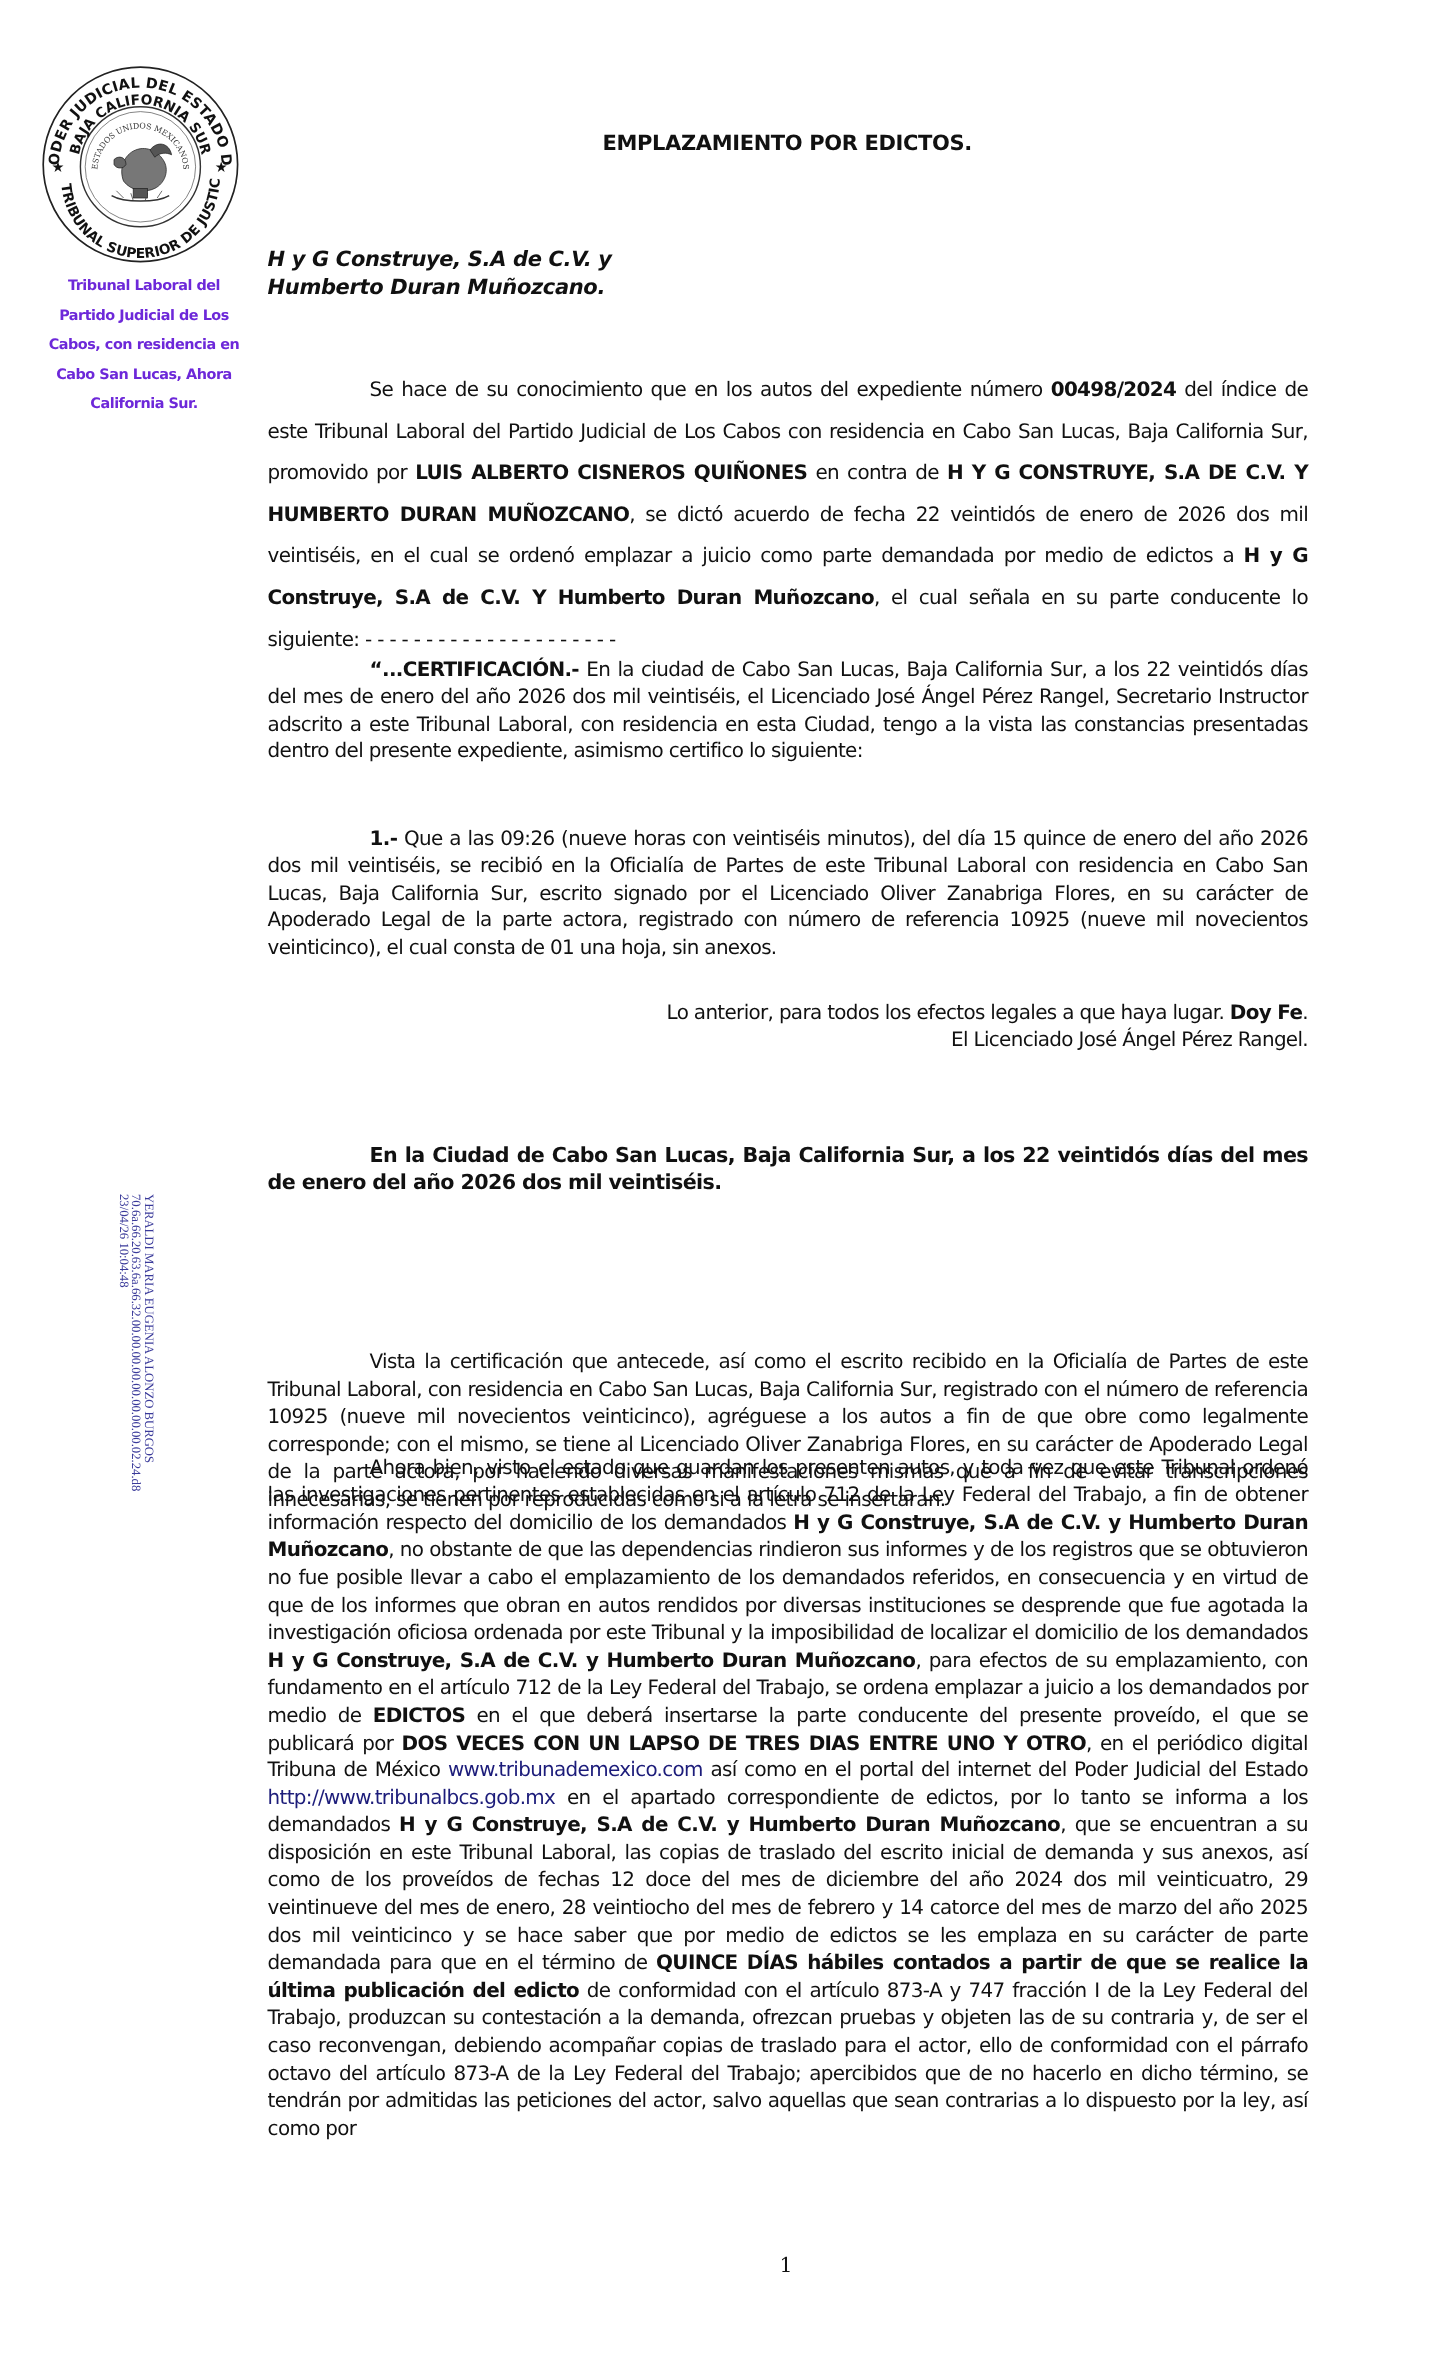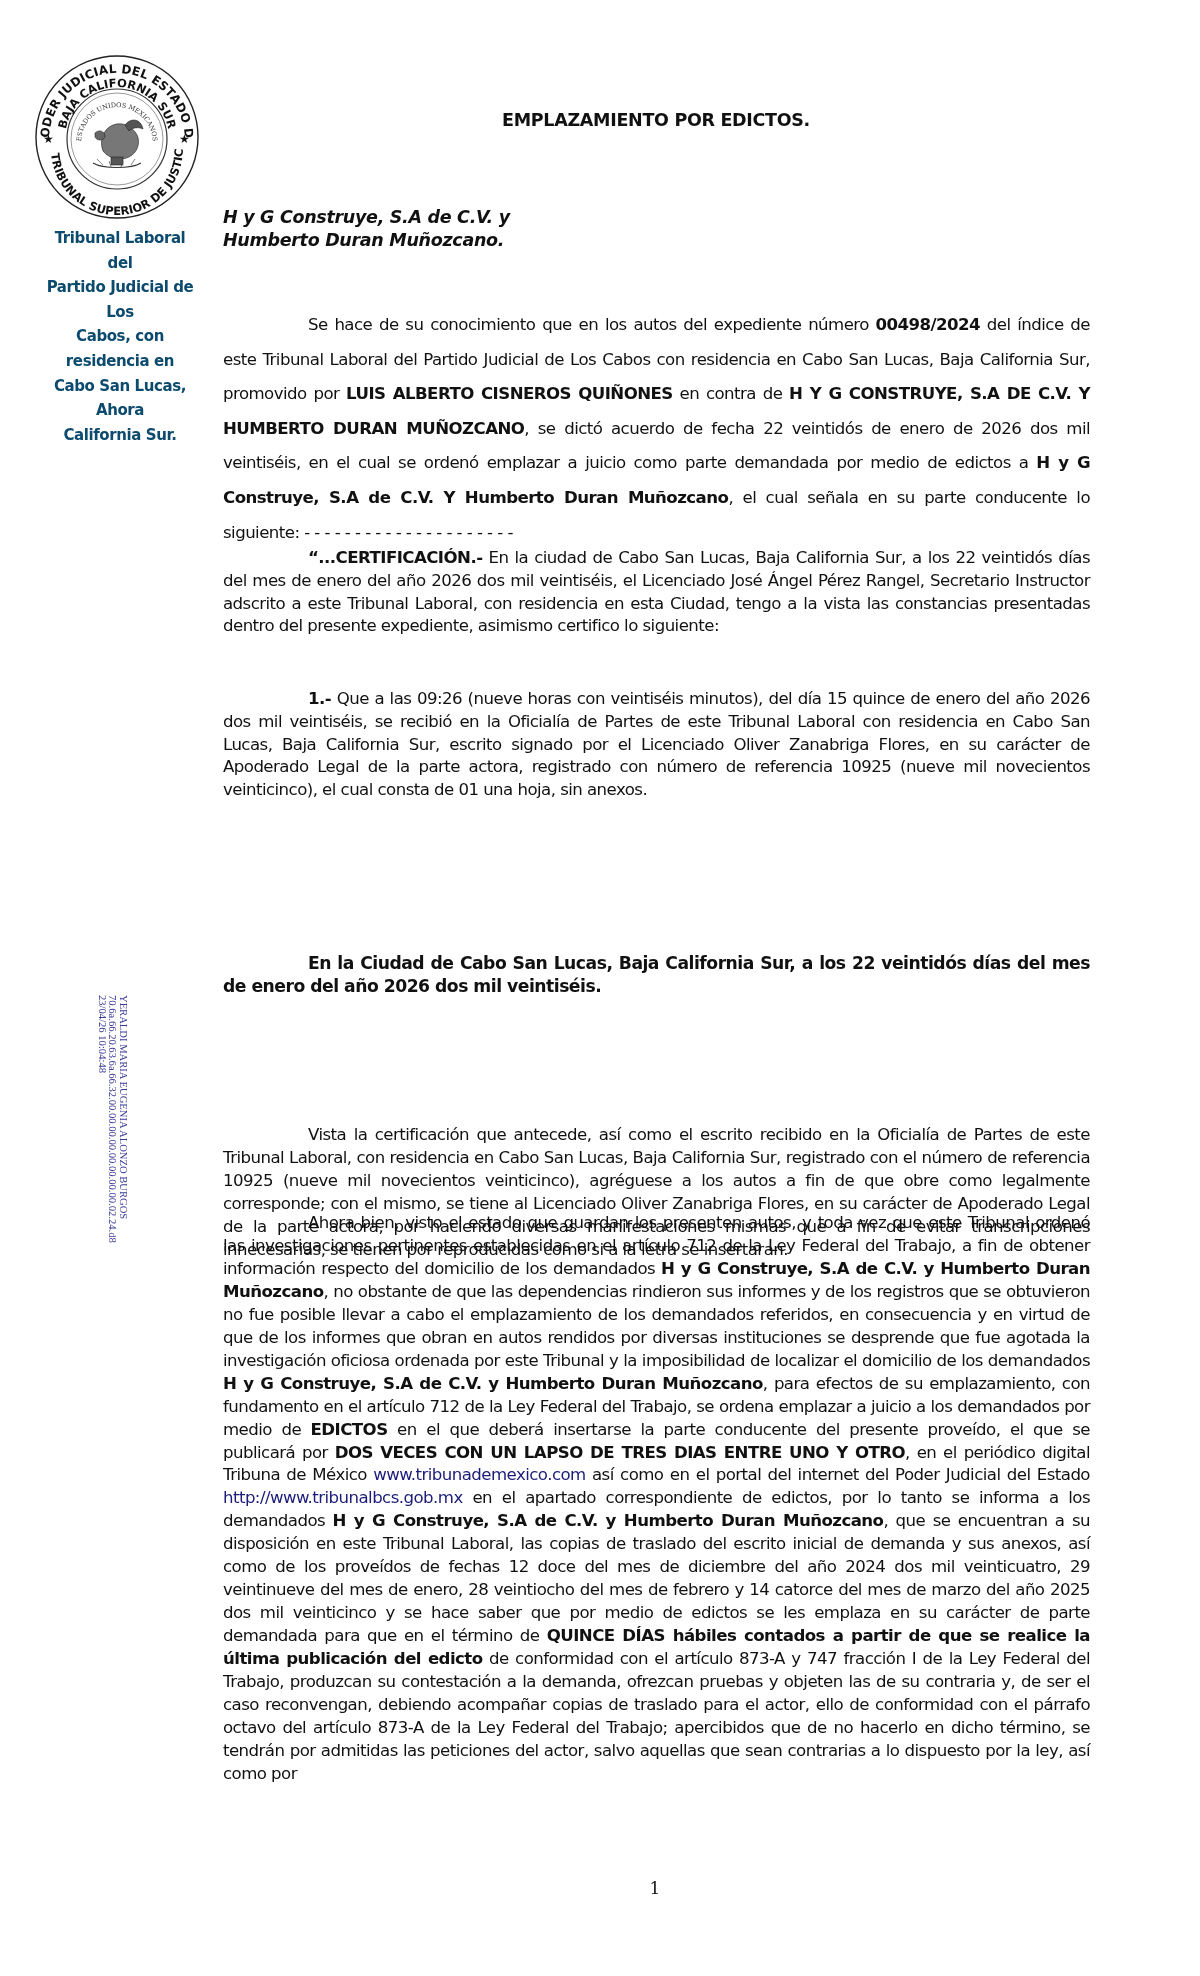--- a/index.html
+++ b/index.html
@@ -1,19 +1,19 @@
 <!DOCTYPE html>
 <html><head>
 <meta charset="utf-8">
 <style>
   html, body { margin: 0; padding: 0; background: #ffffff; }
   body { width: 1200px; height: 1976px; position: relative; overflow: hidden; color: #111; font-family: "DejaVu Sans", sans-serif; }
   .abs { position: absolute; }
   .seal { left: 33px; top: 53px; width: 168px; height: 168px; }
-  .side-caption { left: 40px; top: 226px; width: 160px; text-align: center; font-family: "DejaVu Sans", sans-serif; font-weight: bold; font-size: 15px; line-height: 24.6px; color: #0c4a6e; letter-spacing: -0.4px; }
+  .side-caption { left: 40px; top: 226px; width: 160px; text-align: center; font-family: "DejaVu Sans", sans-serif; font-weight: bold; font-size: 12px; line-height: 24.6px; color: #6d28d9; letter-spacing: -0.4px; }
   .title { left: 222px; width: 868px; top: 110px; text-align: center; font-weight: bold; font-size: 17.5px; letter-spacing: -0.3px; }
   .addressee { left: 223px; top: 206px; font-weight: bold; font-size: 17.5px; line-height: 23px; letter-spacing: -0.3px; font-style: italic; }
   .body { left: 223px; width: 867px; font-size: 16.6px; text-align: justify; letter-spacing: -0.55px; word-spacing: 0px; }
   .p1 { top: 308px; line-height: 34.6px; }
   .cert { top: 547px; line-height: 22.8px; }
   .item1 { top: 688px; line-height: 22.8px; }
   .signature { left: 223px; width: 867px; top: 833px; text-align: right; font-size: 16.6px; line-height: 22.5px; letter-spacing: -0.55px; }
   .date-heading { top: 952px; line-height: 23px; font-weight: bold; font-size: 17.2px; letter-spacing: -0.5px; }
   .vista { top: 1080px; line-height: 22.9px; margin-top: 44px; }
   .ahora { top: 1212px; line-height: 22.95px; }
@@ -85,20 +85,22 @@
   <div>Humberto Duran Muñozcano.</div>
 </div>
 
 <div class="abs body p1"><span class="indent"></span><span>Se hace de su conocimiento que en los autos del expediente número </span><b>00498/2024</b><span> del índice de este Tribunal Laboral del Partido Judicial de Los Cabos con residencia en Cabo San Lucas, Baja California Sur, promovido por </span><b>LUIS ALBERTO CISNEROS QUIÑONES</b><span> en contra de </span><b>H Y G CONSTRUYE, S.A DE C.V. Y HUMBERTO DURAN MUÑOZCANO</b><span>, se dictó acuerdo de fecha 22 veintidós de enero de 2026 dos mil veintiséis, en el cual se ordenó emplazar a juicio como parte demandada por medio de edictos a </span><b>H y G Construye, S.A de C.V. Y Humberto Duran Muñozcano</b><span>, el cual señala en su parte conducente lo siguiente: - - - - - - - - - - - - - - - - - - - - -</span></div>
 
 <div class="abs body cert"><span class="indent"></span><b>“...CERTIFICACIÓN.-</b><span> En la ciudad de Cabo San Lucas, Baja California Sur, a los 22 veintidós días del mes de enero del año 2026 dos mil veintiséis, el Licenciado José Ángel Pérez Rangel, Secretario Instructor adscrito a este Tribunal Laboral, con residencia en esta Ciudad, tengo a la vista las constancias presentadas dentro del presente expediente, asimismo certifico lo siguiente:</span></div>
 
 <div class="abs body item1"><span class="indent"></span><b>1.-</b><span> Que a las 09:26 (nueve horas con veintiséis minutos), del día 15 quince de enero del año 2026 dos mil veintiséis, se recibió en la Oficialía de Partes de este Tribunal Laboral con residencia en Cabo San Lucas, Baja California Sur, escrito signado por el Licenciado Oliver Zanabriga Flores, en su carácter de Apoderado Legal de la parte actora, registrado con número de referencia 10925 (nueve mil novecientos veinticinco), el cual consta de 01 una hoja, sin anexos.</span></div>
 
 <div class="abs signature">
+  <div><span>Lo anterior, para todos los efectos legales a que haya lugar. </span><b>Doy Fe</b><span>.</span></div>
+  <div>El Licenciado José Ángel Pérez Rangel.</div>
 </div>
 
 <div class="abs body date-heading"><span class="indent"></span><span>En la Ciudad de Cabo San Lucas, Baja California Sur, a los 22 veintidós días del mes de enero del año 2026 dos mil veintiséis.</span></div>
 
 <div class="abs body vista"><span class="indent"></span><span>Vista la certificación que antecede, así como el escrito recibido en la Oficialía de Partes de este Tribunal Laboral, con residencia en Cabo San Lucas, Baja California Sur, registrado con el número de referencia 10925 (nueve mil novecientos veinticinco), agréguese a los autos a fin de que obre como legalmente corresponde; con el mismo, se tiene al Licenciado Oliver Zanabriga Flores, en su carácter de Apoderado Legal de la parte actora, por haciendo diversas manifestaciones mismas que a fin de evitar transcripciones innecesarias, se tienen por reproducidas como si a la letra se insertaran.</span></div>
 
 <div class="abs body ahora"><span class="indent"></span><span>Ahora bien, visto el estado que guardan los presenten autos, y toda vez que este Tribunal ordenó las investigaciones pertinentes establecidas en el artículo 712 de la Ley Federal del Trabajo, a fin de obtener información respecto del domicilio de los demandados </span><b>H y G Construye, S.A de C.V. y Humberto Duran Muñozcano</b><span>, no obstante de que las dependencias rindieron sus informes y de los registros que se obtuvieron no fue posible llevar a cabo el emplazamiento de los demandados referidos, en consecuencia y en virtud de que de los informes que obran en autos rendidos por diversas instituciones se desprende que fue agotada la investigación oficiosa ordenada por este Tribunal y la imposibilidad de localizar el domicilio de los demandados </span><b>H y G Construye, S.A de C.V. y Humberto Duran Muñozcano</b><span>, para efectos de su emplazamiento, con fundamento en el artículo 712 de la Ley Federal del Trabajo, se ordena emplazar a juicio a los demandados por medio de </span><b>EDICTOS</b><span> en el que deberá insertarse la parte conducente del presente proveído, el que se publicará por </span><b>DOS VECES CON UN LAPSO DE TRES DIAS ENTRE UNO Y OTRO</b><span>, en el periódico digital Tribuna de México </span><a class="link">www.tribunademexico.com</a><span> así como en el portal del internet del Poder Judicial del Estado </span><a class="link">http://www.tribunalbcs.gob.mx</a><span> en el apartado correspondiente de edictos, por lo tanto se informa a los demandados </span><b>H y G Construye, S.A de C.V. y Humberto Duran Muñozcano</b><span>, que se encuentran a su disposición en este Tribunal Laboral, las copias de traslado del escrito inicial de demanda y sus anexos, así como de los proveídos de fechas 12 doce del mes de diciembre del año 2024 dos mil veinticuatro, 29 veintinueve del mes de enero, 28 veintiocho del mes de febrero y 14 catorce del mes de marzo del año 2025 dos mil veinticinco y se hace saber que por medio de edictos se les emplaza en su carácter de parte demandada para que en el término de </span><b>QUINCE DÍAS hábiles contados a partir de que se realice la última publicación del edicto</b><span> de conformidad con el artículo 873-A y 747 fracción I  de la Ley Federal del Trabajo, produzcan su contestación a la demanda, ofrezcan pruebas y objeten las de su contraria y, de ser el caso reconvengan, debiendo acompañar copias de traslado para el actor, ello de conformidad con el párrafo octavo del artículo 873-A de la Ley Federal del Trabajo; apercibidos que de no hacerlo en dicho término, se tendrán por admitidas las peticiones del actor, salvo aquellas que sean contrarias a lo dispuesto por la ley, así como por</span></div>
 
 <div class="abs page-number">1</div>
 

